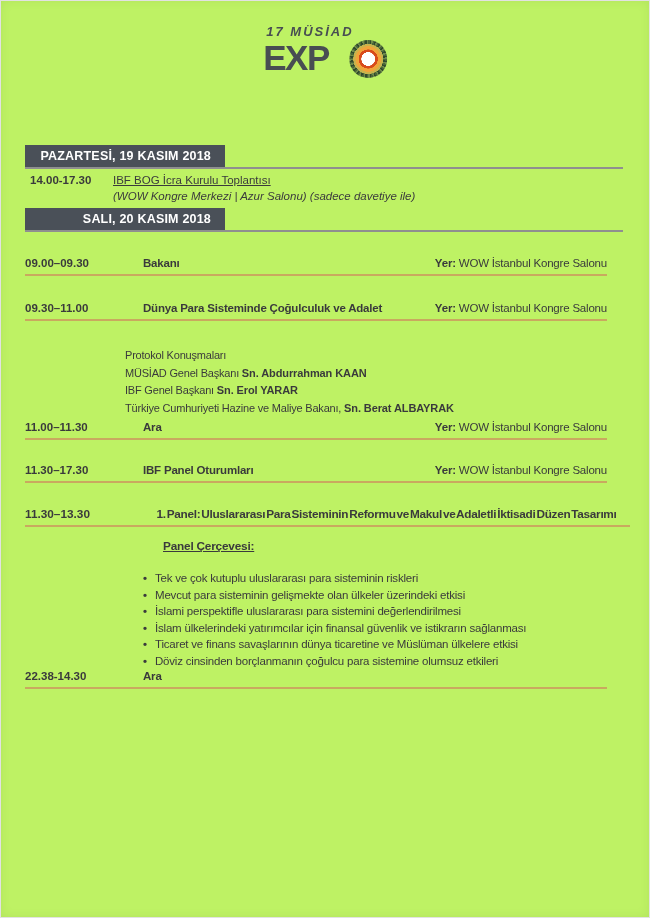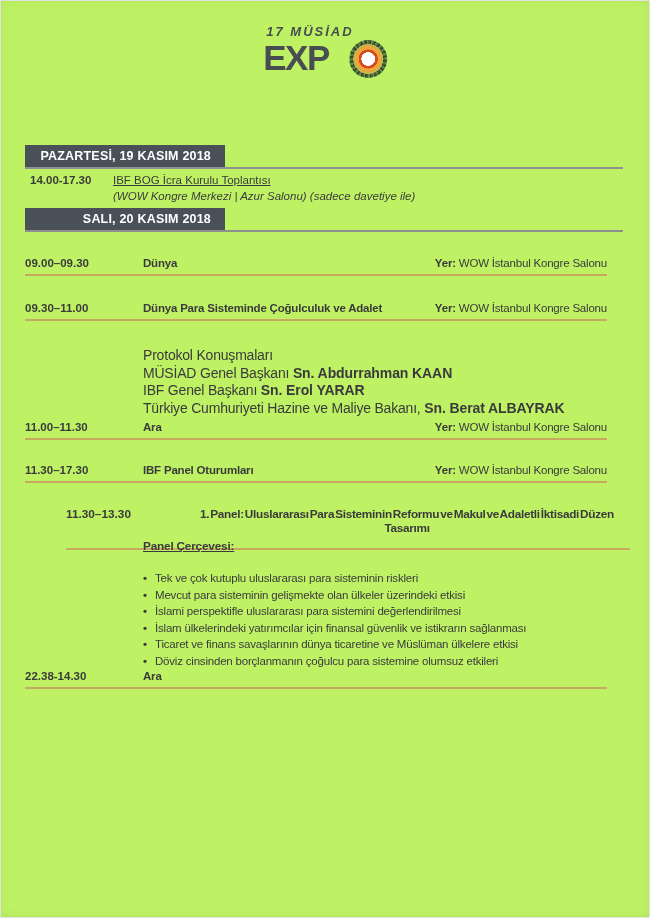--- a/index.html
+++ b/index.html
@@ -54,27 +54,27 @@
 
   .day1-event {
     position:absolute; left:30px; right:43px; display:flex;
     font-size:11.5px; line-height:16px;
   }
   .day1-event .time { width:83px; flex-shrink:0; font-weight:bold; }
   .day1-event .note { font-style:italic; }
 
   .panel-row {
     position:absolute; left:25px; right:20px;
-    border-bottom:2px solid #c9a95f; padding-bottom:13px;
-    display:flex; font-size:11.8px; line-height:14px;margin-left:41px;
+    border-bottom:2px solid #c9a95f; padding-bottom:4px;
+    display:flex; font-size:11.8px; line-height:14px;
   }
   .panel-row .time { width:118px; flex-shrink:0; font-weight:bold; }
   .panel-row .title { flex:1; font-weight:bold; letter-spacing:-0.3px; word-spacing:-2px;text-align:center; }
 
-  .protocol { position:absolute; left:143px; right:30px; font-size:14px; line-height:17.5px; letter-spacing:-0.2px; }
+  .protocol { position:absolute; left:125px; right:30px; font-size:11px; line-height:17.5px; letter-spacing:-0.2px; }
   .protocol b { letter-spacing:-0.1px; }
 
   .frame-label {
     position:absolute; left:143px;
     font-size:11.8px; font-weight:bold; text-decoration:underline; letter-spacing:-0.2px;
   }
 
   .bullets { position:absolute; left:143px; right:40px; font-size:11.5px; line-height:16.5px; letter-spacing:-0.2px; }
   .bullets .b-line { display:flex; }
   .bullets .b-dot { width:12px; flex-shrink:0; font-weight:bold; }
@@ -103,21 +103,21 @@
       <span class="note" style="display:block;">(WOW Kongre Merkezi | Azur Salonu) (sadece davetiye ile)</span>
     </span>
   </div>
 
   <div class="bar-wrap" style="top:208px;">
     <span class="bar">SALI, 20 KASIM 2018</span>
   </div>
 
   <div class="event" style="top:256px;">
     <span class="time">09.00–09.30</span>
-    <span class="title">Dünya</span>
+    <span class="title">Bakanı</span>
     <span class="loc"><span class="yer">Yer:</span><span>WOW İstanbul Kongre Salonu</span></span>
   </div>
 
   <div class="event" style="top:301px;">
     <span class="time">09.30–11.00</span>
     <span class="title">Dünya Para Sisteminde Çoğulculuk ve Adalet</span>
     <span class="loc"><span class="yer">Yer:</span><span>WOW İstanbul Kongre Salonu</span></span>
   </div>
 
   <div class="protocol" style="top:347px;">
@@ -137,21 +137,21 @@
     <span class="time">11.30–17.30</span>
     <span class="title">IBF Panel Oturumları</span>
     <span class="loc"><span class="yer">Yer:</span><span>WOW İstanbul Kongre Salonu</span></span>
   </div>
 
   <div class="panel-row" style="top:507px;">
     <span class="time">11.30–13.30</span>
     <span class="title">1. Panel: Uluslararası Para Sisteminin Reformu ve Makul ve Adaletli İktisadi Düzen Tasarımı</span>
   </div>
 
-  <div class="frame-label" style="top:539px;">Panel Çerçevesi:</div>
+  <div class="frame-label" style="top:539px;margin-left:20px;">Panel Çerçevesi:</div>
 
   <div class="bullets" style="top:570px;">
     <div class="b-line">
         <span class="b-dot">•</span>
         <span>Tek ve çok kutuplu uluslararası para sisteminin riskleri</span>
       </div>
     <div class="b-line">
         <span class="b-dot">•</span>
         <span>Mevcut para sisteminin gelişmekte olan ülkeler üzerindeki etkisi</span>
       </div>

